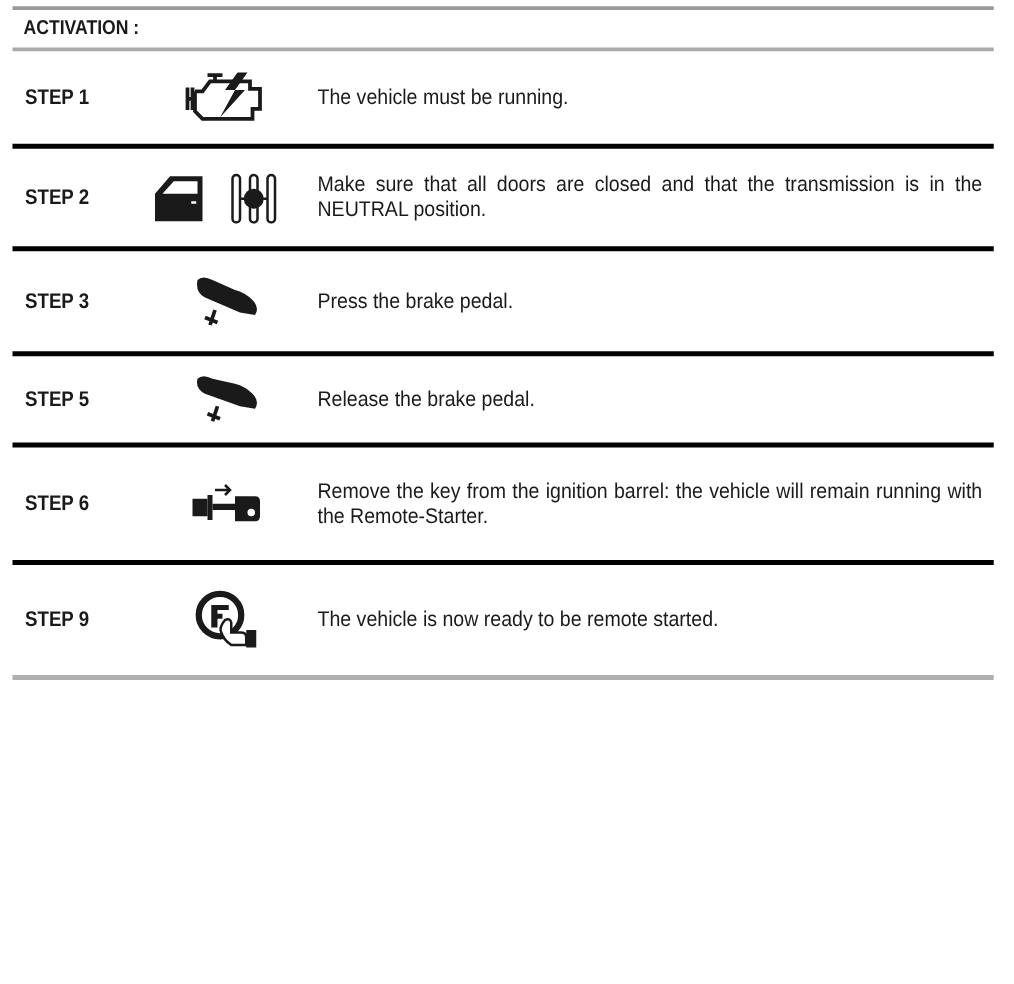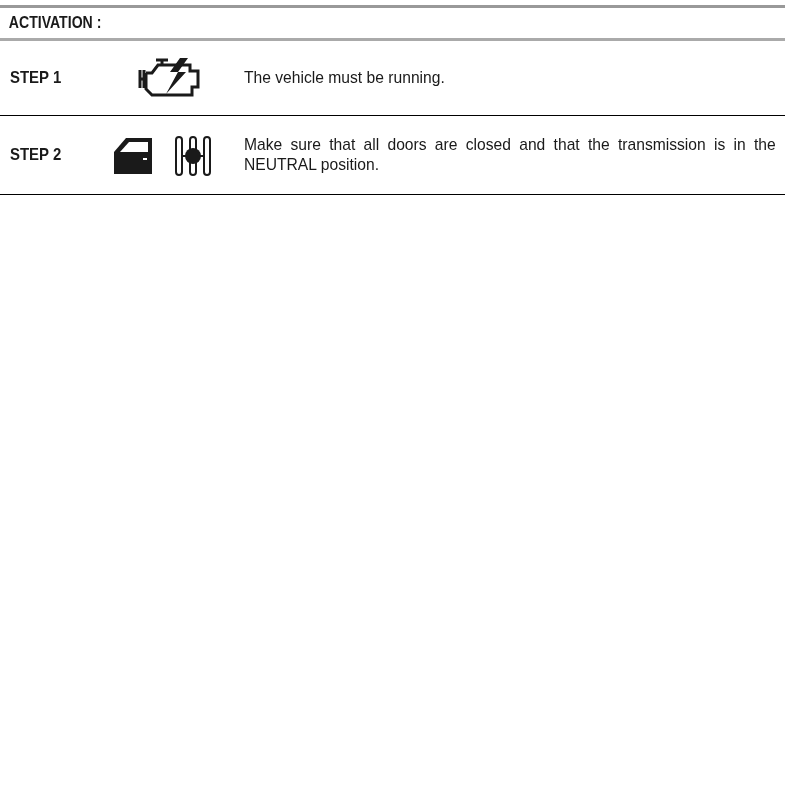--- a/index.html
+++ b/index.html
@@ -1,23 +1,23 @@
 <!DOCTYPE html>
 <html><head>
 <meta charset="utf-8">
 <style>
   html, body { margin:0; padding:0; background:#ffffff; }
   body { width:811px; height:787px; position:relative; overflow:hidden;
          font-family:"Liberation Sans", "DejaVu Sans", sans-serif; color:#1a1a1a; }
-  .table { position:absolute; left:0; top:5px; width:785px; }
+  .table { position:absolute; left:10px; top:5px; width:785px; }
   .topbar { height:3px; background:#999; }
   .header { height:30px; display:flex; align-items:center; padding-left:10px;
             font-weight:bold; font-size:16px; transform:scaleX(0.88); transform-origin:left center; }
   .headbar { height:3px; background:#aaa; }
-  .row { position:relative; display:flex; align-items:center; border-bottom:1px solid #000000; }
+  .row { position:relative; display:flex; align-items:center; border-bottom:4px solid #000000; }
   .row.last { border-bottom:4px solid #b0b0b0; }
   .step { position:absolute; left:10px; font-weight:bold; font-size:17px;
           transform:scaleX(0.88); transform-origin:left center; }
   .icon { position:absolute; left:112px; width:120px; display:flex; justify-content:center; align-items:center; }
   .text { position:absolute; left:244px; width:532px; font-size:17px; line-height:20px;
           transform:scaleX(0.92); transform-origin:left center; width:578px; text-align:justify; }
   svg { display:block; }
 </style>
 </head>
 <body>
@@ -52,19 +52,65 @@
           <rect x="80" y="3" width="6" height="38" rx="3"></rect>
           <rect x="94" y="3" width="6" height="38" rx="3"></rect>
           <path d="M72 22 h22"></path>
         </g>
         <circle cx="83" cy="22" r="8" fill="#1a1a1a"></circle>
       </svg>
     </span>
     <span class="text">Make sure that all doors are closed and that the transmission is in the NEUTRAL position.</span>
   </div>
 
+  <div class="row" style="height:80px">
+    <span class="step">STEP 3</span>
+    <span class="icon">
+      <svg width="52" height="42" viewBox="0 0 52 42">
+        <path d="M2 4 q4 -4 12 0 l18 8 q8 2 14 8 q6 6 2 12 l-12 -2 l-28 -12 q-8 -4 -6 -14z" fill="#1a1a1a"></path>
+        <path d="M16 28 l-4 12 M8 34 l10 4" stroke="#1a1a1a" stroke-width="3"></path>
+      </svg>
+    </span>
+    <span class="text">Press the brake pedal.</span>
+  </div>
+
+
+  <div class="row" style="height:69px">
+    <span class="step">STEP 5</span>
+    <span class="icon">
+      <svg width="52" height="42" viewBox="0 0 52 42">
+        <path d="M2 4 q4 -4 12 0 l18 4 q8 2 14 8 q6 6 2 12 l-12 -2 l-28 -10 q-8 -4 -6 -12z" fill="#1a1a1a"></path>
+        <path d="M18 26 l-4 12 M10 32 l10 4" stroke="#1a1a1a" stroke-width="3"></path>
+      </svg>
+    </span>
+    <span class="text">Release the brake pedal.</span>
+  </div>
+
+  <div class="row" style="height:90px">
+    <span class="step">STEP 6</span>
+    <span class="icon">
+      <svg width="60" height="34" viewBox="0 0 60 34">
+        <rect x="2" y="13" width="12" height="14" fill="#1a1a1a"></rect>
+        <rect x="14" y="10" width="4" height="20" fill="#1a1a1a"></rect>
+        <rect x="18" y="17" width="18" height="5" fill="#1a1a1a"></rect>
+        <path d="M36 11 h16 q4 0 4 4 v12 q0 4 -4 4 h-16z" fill="#1a1a1a"></path>
+        <circle cx="49" cy="24" r="3" fill="#fff"></circle>
+        <path d="M20 6 h12 M28 2 l4 4 l-4 4" stroke="#1a1a1a" stroke-width="2" fill="none"></path>
+      </svg>
+    </span>
+    <span class="text">Remove the key from the ignition barrel: the vehicle will remain running with the Remote-Starter.</span>
+  </div>
 
 
 
-
-
-
+  <div class="row last" style="height:88px">
+    <span class="step">STEP 9</span>
+    <span class="icon">
+      <svg width="56" height="52" viewBox="0 0 56 52">
+        <circle cx="22" cy="22" r="17" stroke="#1a1a1a" stroke-width="5" fill="none"></circle>
+        <path d="M15 14 h14 v4 h-9 v3 h4 v4 h-4 v7 h-5z" fill="#1a1a1a"></path>
+        <path d="M26 26 q4 -2 5 2 v8 h8 q4 0 4 4 v6 h-12 q-6 -4 -8 -10 q-2 -4 3 -10z" fill="#fff" stroke="#1a1a1a" stroke-width="2"></path>
+        <rect x="43" y="34" width="8" height="14" fill="#1a1a1a"></rect>
+      </svg>
+    </span>
+    <span class="text">The vehicle is now ready to be remote started.</span>
+  </div>
 </div>
 
 </body></html>

